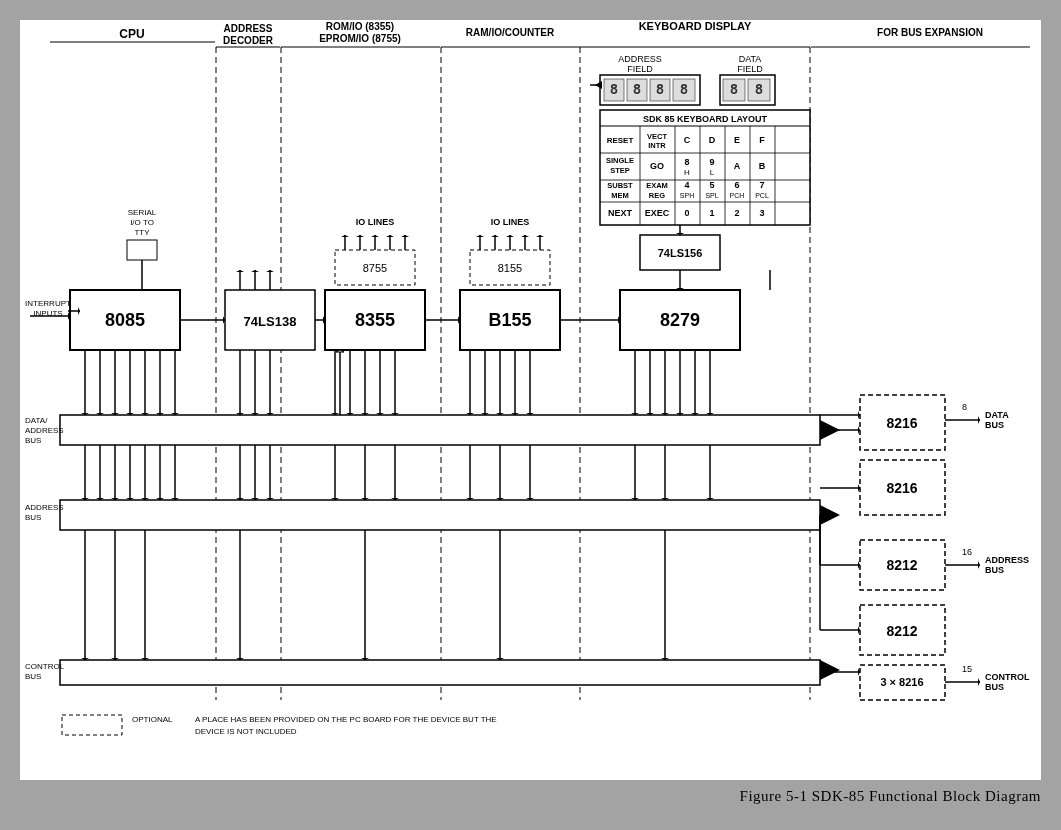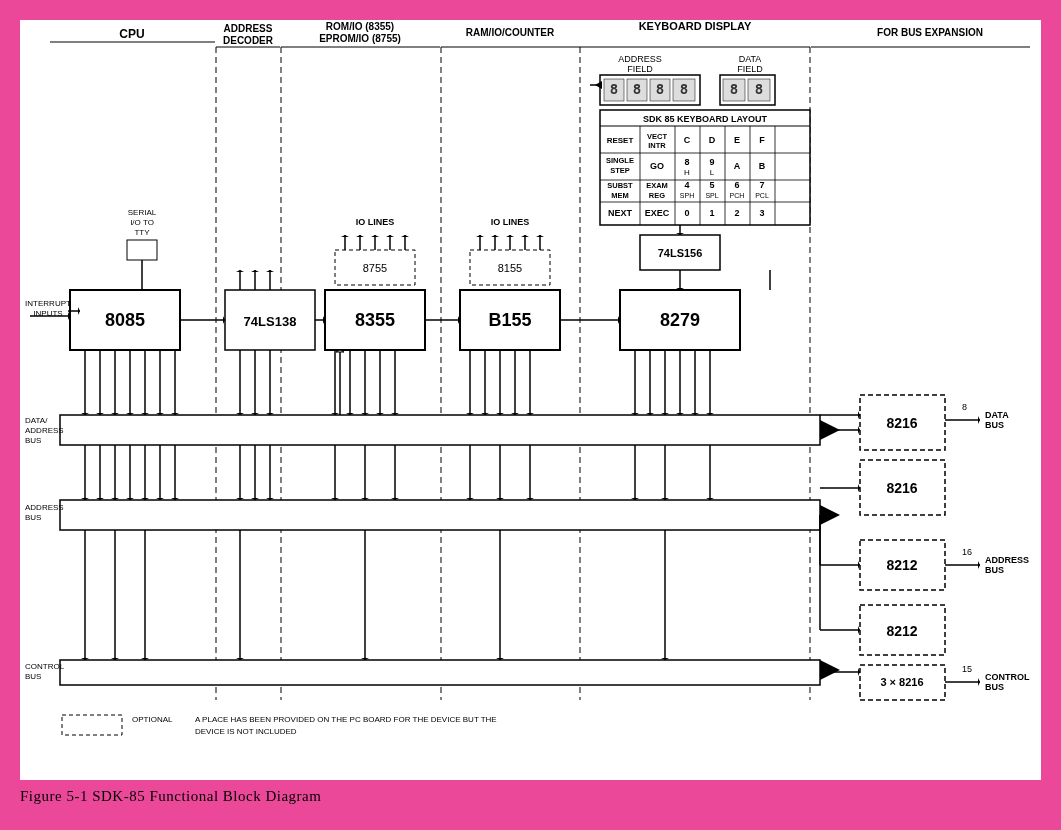--- a/index.html
+++ b/index.html
@@ -6,38 +6,38 @@
     body {
       background: #f5f5f0;
       font-family: 'Courier New', monospace;
       width: 1061px;
       min-height: 830px;
       display: flex;
       align-items: center;
       justify-content: center;
     }
     .page {
-      background: #ec4899;
+      background: #a3a3a3;
       width: 1061px;
       min-height: 830px;
       padding: 20px;
       position: relative;
     }
     .diagram-container {
       position: relative;
       width: 1021px;
       height: 760px;
       margin: 0 auto;
     }
     svg {
       width: 100%;
       height: 100%;
     }
     .figure-caption {
-      text-align: left;
+      text-align: right;
       font-size: 15px;
       font-family: 'Times New Roman', serif;
       margin-top: 8px;
       letter-spacing: 0.5px;
     }
   </style>
 </head>
 <body>
 
 <div class="page">

